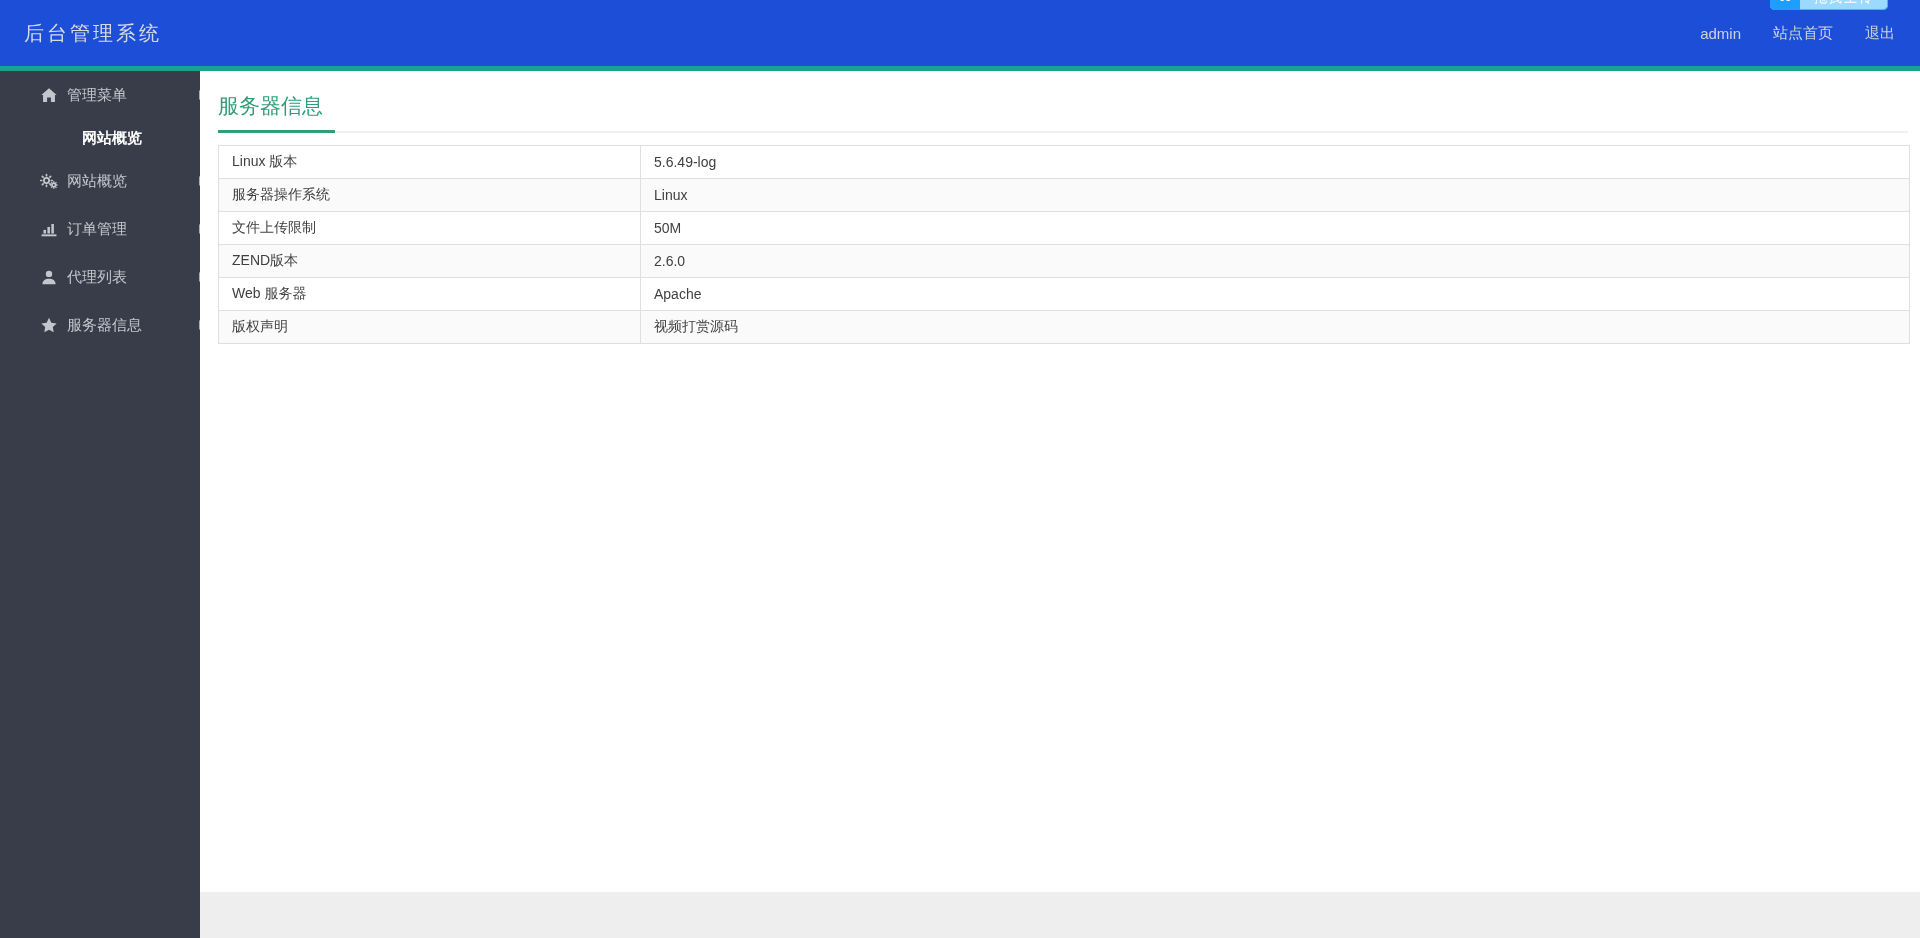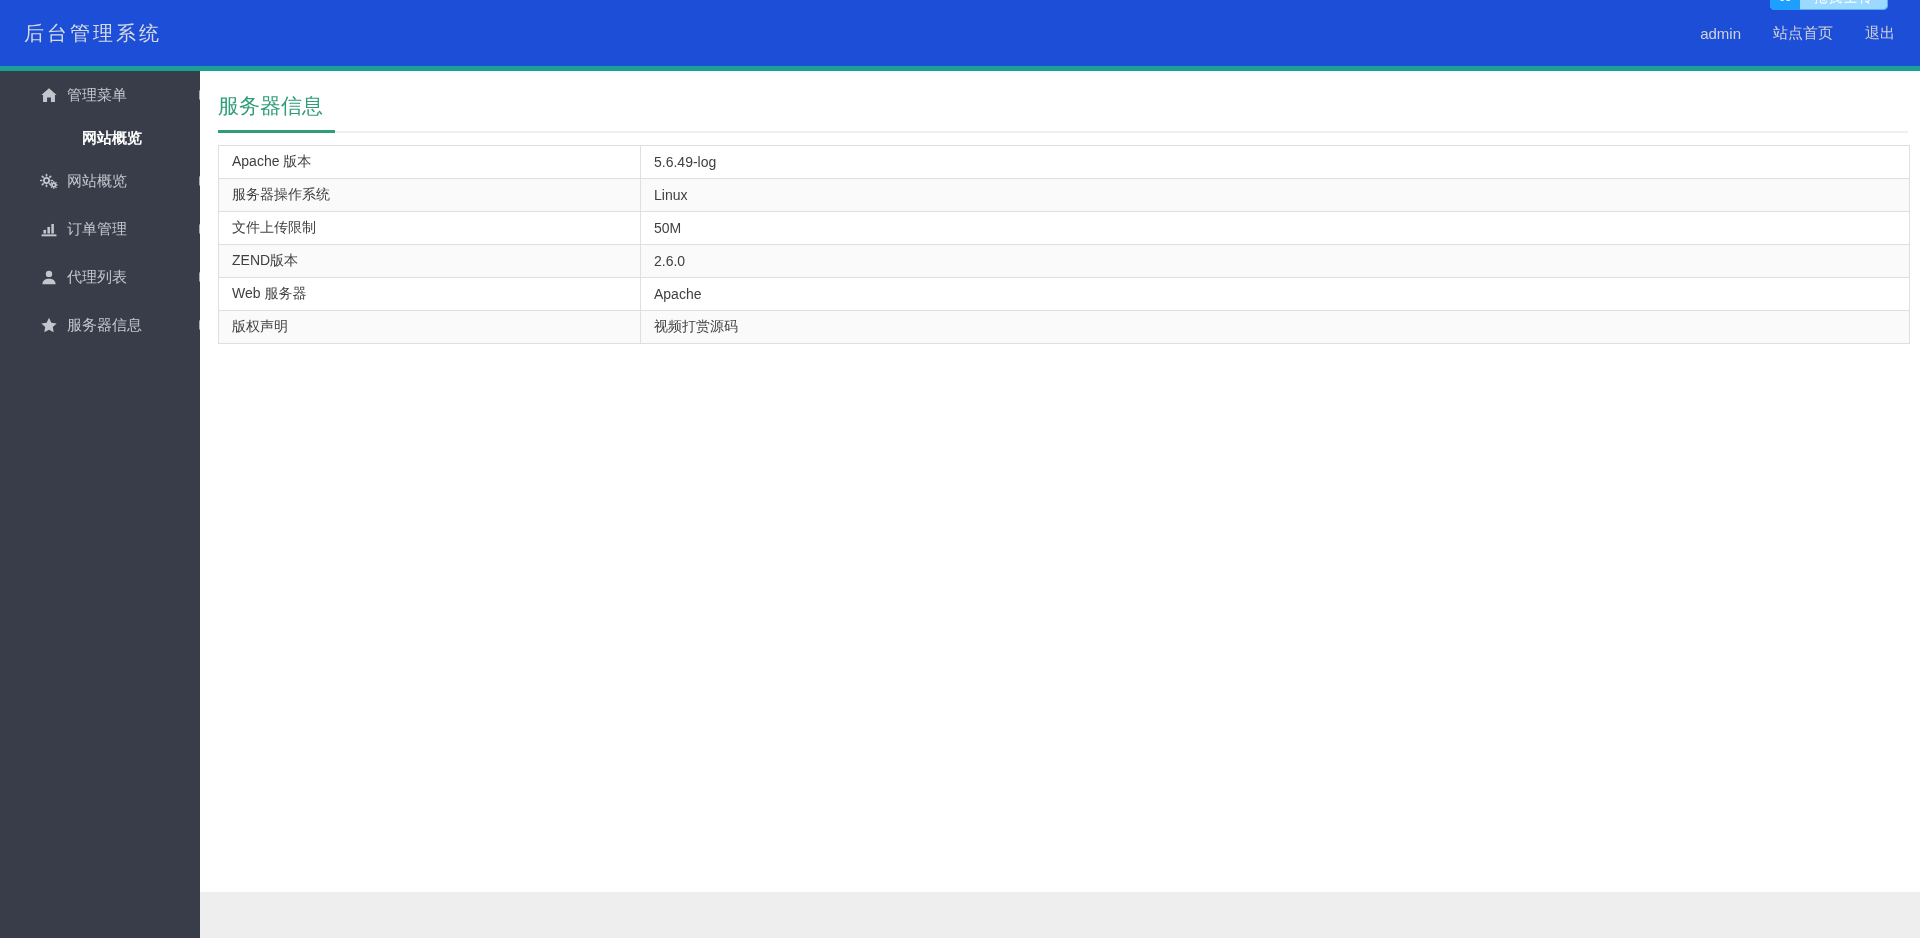--- a/index.html
+++ b/index.html
@@ -230,21 +230,21 @@
     <div class="tab">服务器信息</div>
   </div>
 
   <table class="info-table">
     <colgroup>
         <col class="c-label">
         <col>
       </colgroup>
     <tbody>
       <tr>
-        <td>Apache 版本</td>
+        <td>Linux 版本</td>
         <td>5.6.49-log</td>
       </tr>
       <tr>
         <td>服务器操作系统</td>
         <td>Linux</td>
       </tr>
       <tr>
         <td>文件上传限制</td>
         <td>50M</td>
       </tr>

